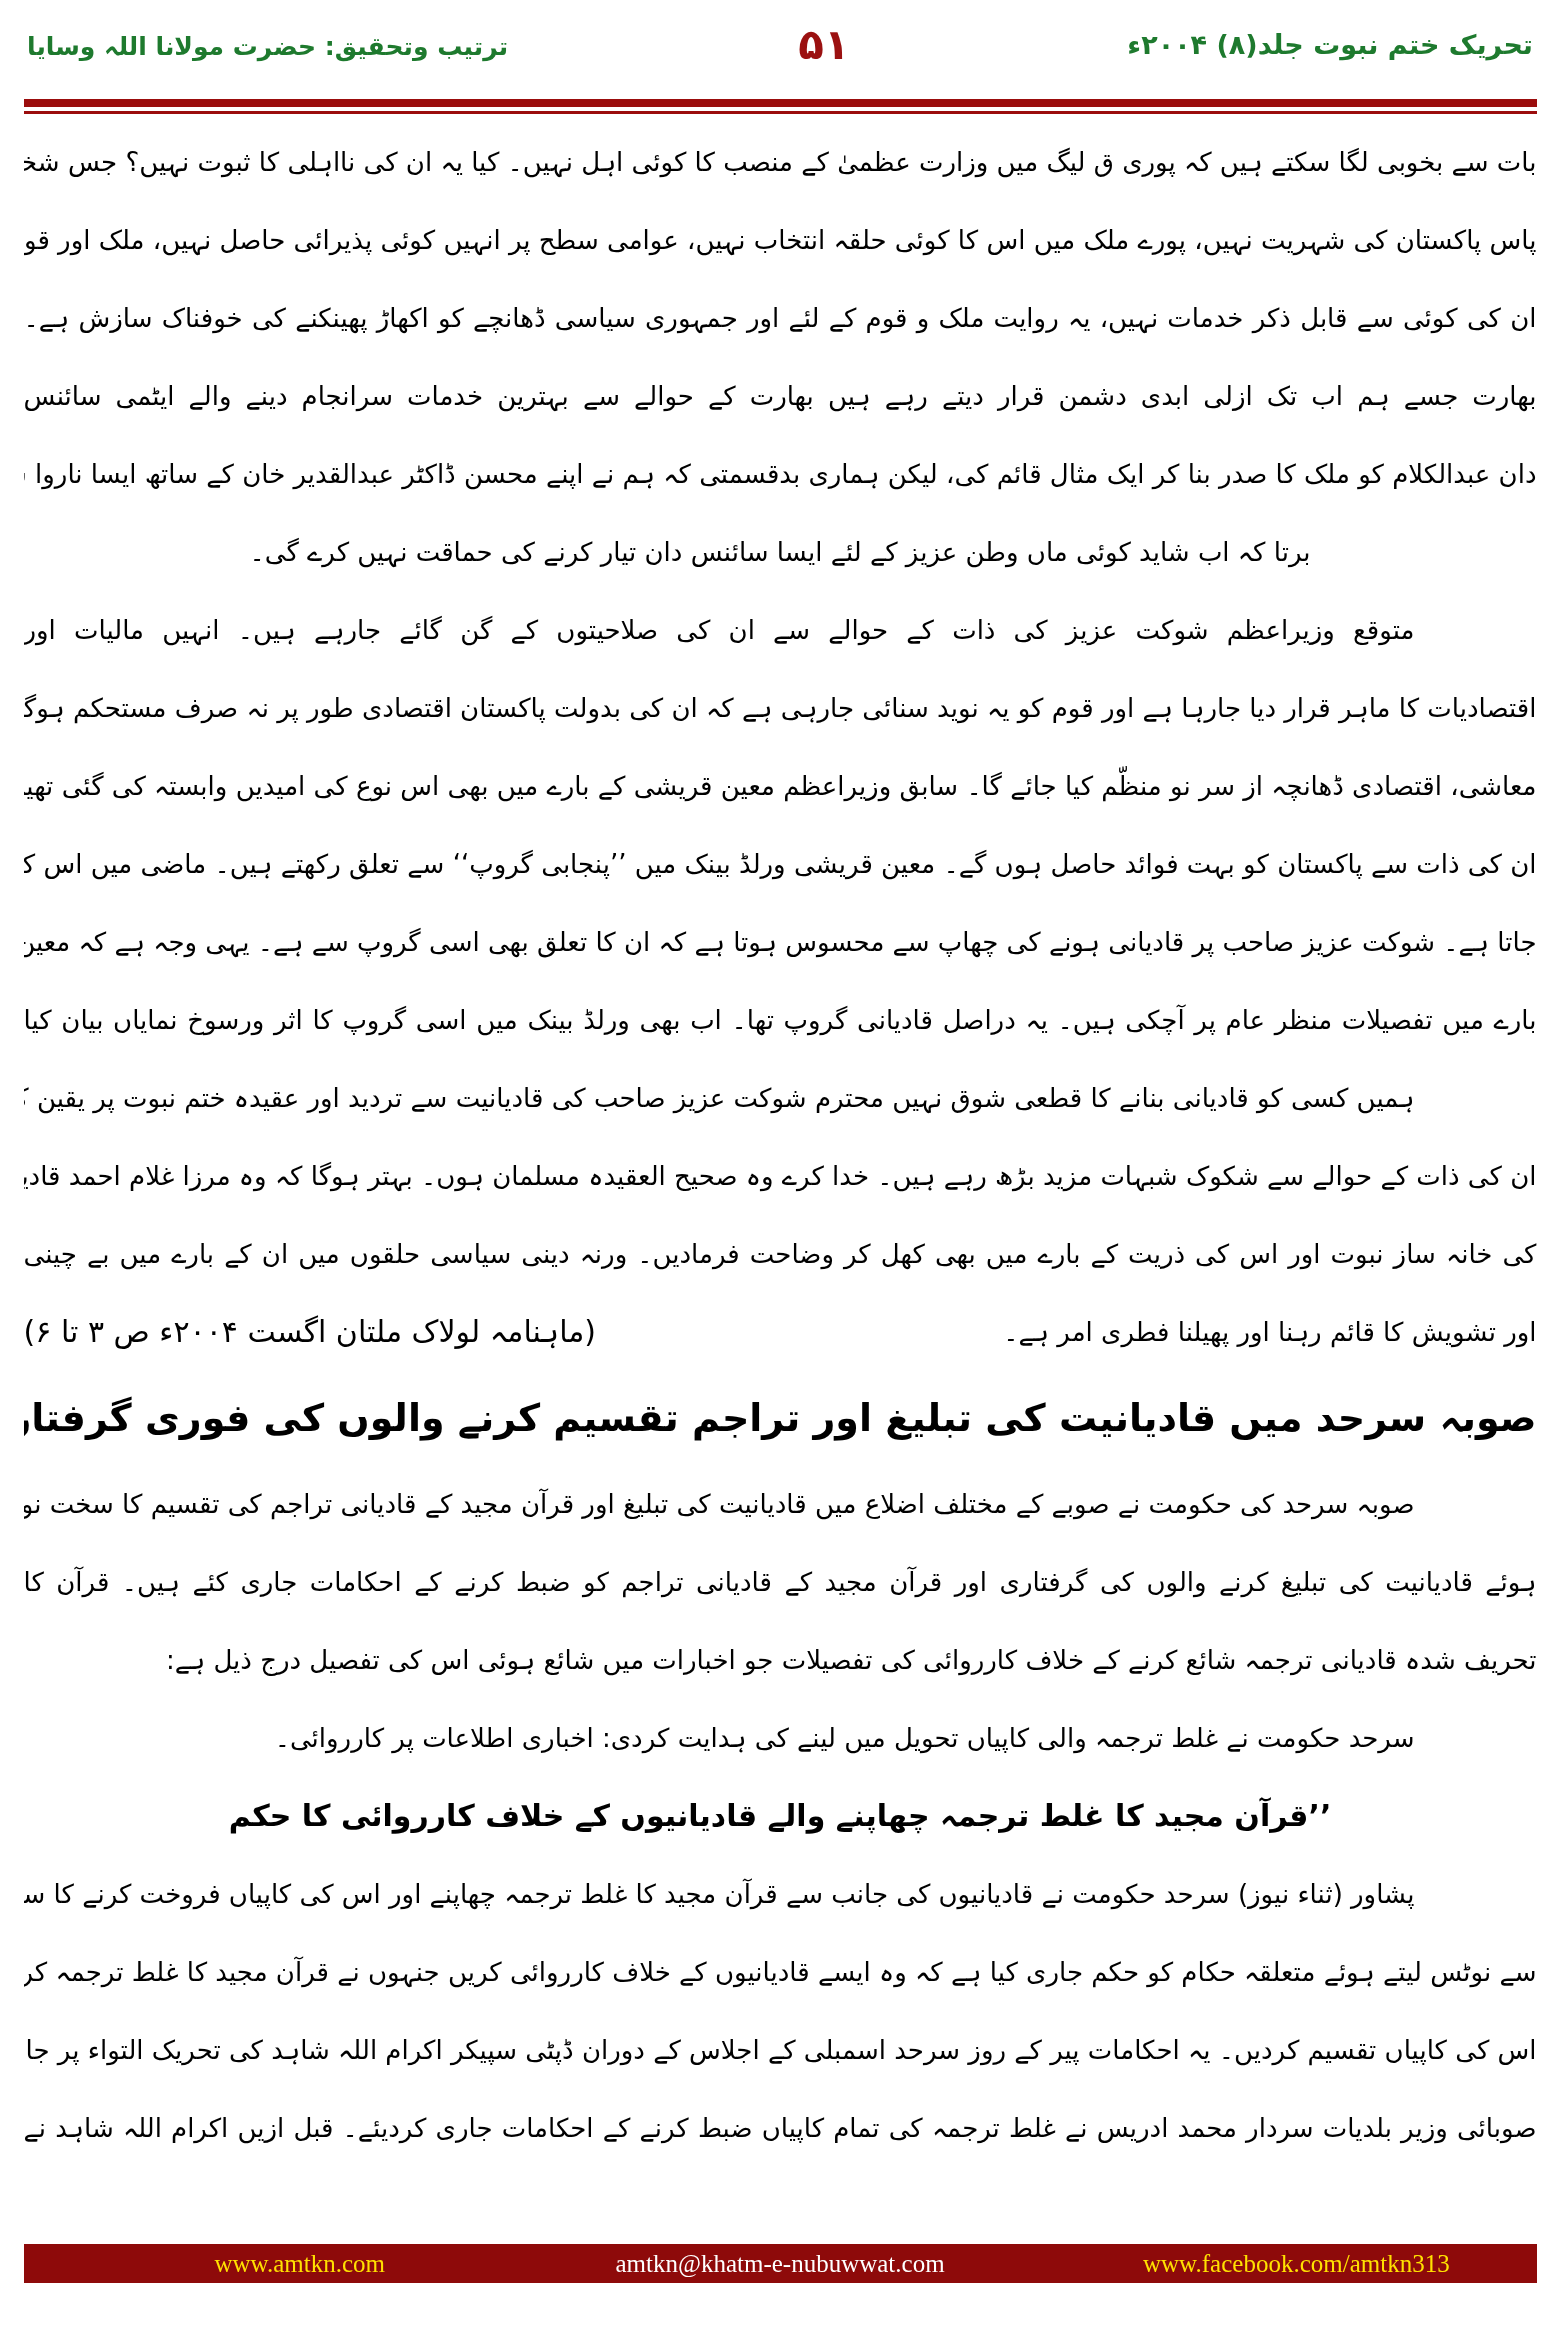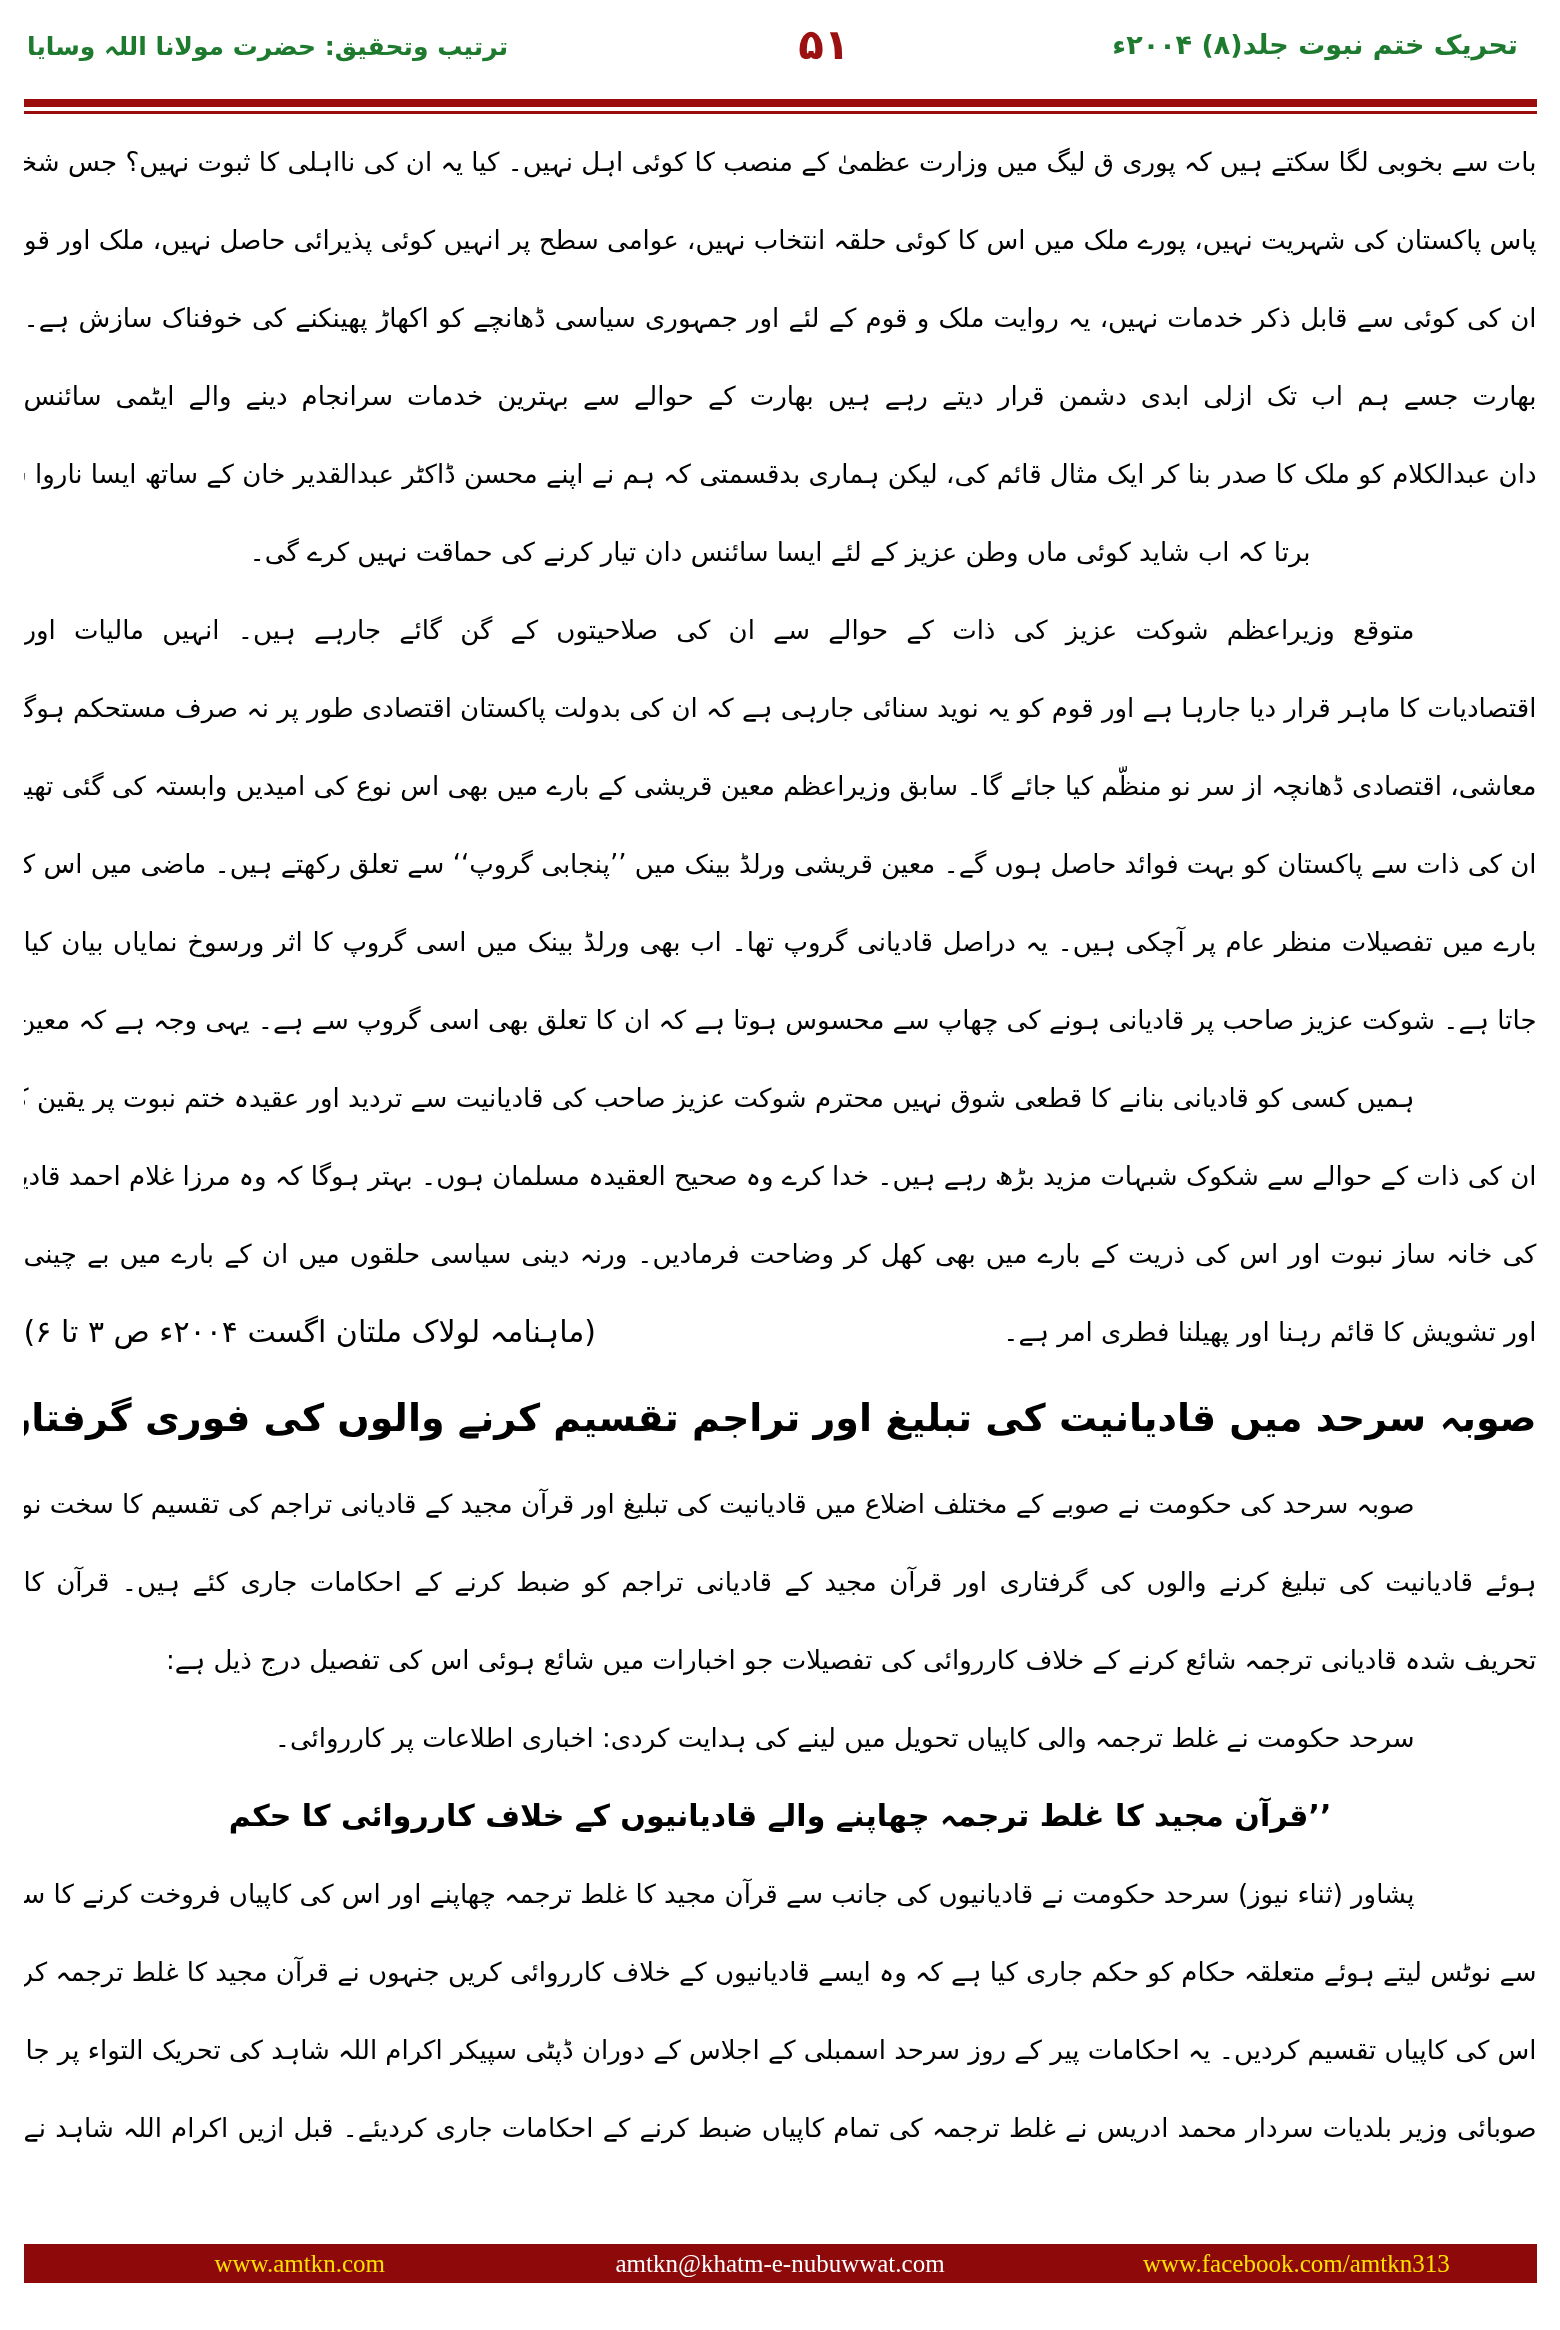--- a/index.html
+++ b/index.html
@@ -1,21 +1,21 @@
 <!DOCTYPE html>
 <html lang="ur" style="font-size:13.4px"><head>
 <meta charset="utf-8">
 <style>
   html,body{margin:0;padding:0;background:#e8e8e8;}
   .page{
     position:relative;width:1560px;height:2330px;background:#ffffff;
     font-family:"DejaVu Sans",sans-serif;overflow:hidden;margin:0 auto;
   }
   
-  .hdr-right{position:absolute;top:28.6px;right:42px;font-size:27px;font-weight:bold;
+  .hdr-right{position:absolute;top:28.6px;right:27px;font-size:27px;font-weight:bold;
     color:#1e7a2e;direction:rtl;}
   .hdr-num{position:absolute;top:20px;left:50%;transform:translateX(-50%);
     font-size:42px;font-weight:bold;color:#9b1111;margin-left:44px;}
   .hdr-left{position:absolute;top:32px;left:27px;font-size:25px;font-weight:bold;
     color:#1e7a2e;direction:rtl;}
   .rule-top{position:absolute;top:99px;left:23.5px;right:23.5px;height:7.6px;background:#9b0d0d;}
   .rule-bottom{position:absolute;top:111px;left:23.5px;right:23.5px;height:3.4px;background:#9b0d0d;}
   
   .body-text{position:absolute;top:123px;left:23.5px;right:23.5px;color:#000;}
   .row{
@@ -58,22 +58,22 @@
       <div class="row justify">بات سے بخوبی لگا سکتے ہیں کہ پوری ق لیگ میں وزارت عظمیٰ کے منصب کا کوئی اہل نہیں۔ کیا یہ ان کی نااہلی کا ثبوت نہیں؟ جس شخص کے</div>
       <div class="row justify">پاس پاکستان کی شہریت نہیں، پورے ملک میں اس کا کوئی حلقہ انتخاب نہیں، عوامی سطح پر انہیں کوئی پذیرائی حاصل نہیں، ملک اور قوم کے لئے</div>
       <div class="row justify">ان کی کوئی سے قابل ذکر خدمات نہیں، یہ روایت ملک و قوم کے لئے اور جمہوری سیاسی ڈھانچے کو اکھاڑ پھینکنے کی خوفناک سازش ہے۔</div>
       <div class="row justify">بھارت جسے ہم اب تک ازلی ابدی دشمن قرار دیتے رہے ہیں بھارت کے حوالے سے بہترین خدمات سرانجام دینے والے ایٹمی سائنس</div>
       <div class="row justify">دان عبدالکلام کو ملک کا صدر بنا کر ایک مثال قائم کی، لیکن ہماری بدقسمتی کہ ہم نے اپنے محسن ڈاکٹر عبدالقدیر خان کے ساتھ ایسا ناروا سلوک</div>
       <div class="row center">برتا کہ اب شاید کوئی ماں وطن عزیز کے لئے ایسا سائنس دان تیار کرنے کی حماقت نہیں کرے گی۔</div>
       <div class="row justify indent">متوقع وزیراعظم شوکت عزیز کی ذات کے حوالے سے ان کی صلاحیتوں کے گن گائے جارہے ہیں۔ انہیں مالیات اور</div>
       <div class="row justify">اقتصادیات کا ماہر قرار دیا جارہا ہے اور قوم کو یہ نوید سنائی جارہی ہے کہ ان کی بدولت پاکستان اقتصادی طور پر نہ صرف مستحکم ہوگا بلکہ</div>
       <div class="row justify">معاشی، اقتصادی ڈھانچہ از سر نو منظّم کیا جائے گا۔ سابق وزیراعظم معین قریشی کے بارے میں بھی اس نوع کی امیدیں وابستہ کی گئی تھیں کہ</div>
       <div class="row justify">ان کی ذات سے پاکستان کو بہت فوائد حاصل ہوں گے۔ معین قریشی ورلڈ بینک میں ’’پنجابی گروپ‘‘ سے تعلق رکھتے ہیں۔ ماضی میں اس کے</div>
+      <div class="row justify">جاتا ہے۔ شوکت عزیز صاحب پر قادیانی ہونے کی چھاپ سے محسوس ہوتا ہے کہ ان کا تعلق بھی اسی گروپ سے ہے۔ یہی وجہ ہے کہ معین</div>
       <div class="row justify">بارے میں تفصیلات منظر عام پر آچکی ہیں۔ یہ دراصل قادیانی گروپ تھا۔ اب بھی ورلڈ بینک میں اسی گروپ کا اثر ورسوخ نمایاں بیان کیا</div>
-      <div class="row justify">جاتا ہے۔ شوکت عزیز صاحب پر قادیانی ہونے کی چھاپ سے محسوس ہوتا ہے کہ ان کا تعلق بھی اسی گروپ سے ہے۔ یہی وجہ ہے کہ معین</div>
       <div class="row justify indent">ہمیں کسی کو قادیانی بنانے کا قطعی شوق نہیں محترم شوکت عزیز صاحب کی قادیانیت سے تردید اور عقیدہ ختم نبوت پر یقین کے بعد</div>
       <div class="row justify">ان کی ذات کے حوالے سے شکوک شبہات مزید بڑھ رہے ہیں۔ خدا کرے وہ صحیح العقیدہ مسلمان ہوں۔ بہتر ہوگا کہ وہ مرزا غلام احمد قادیانی</div>
       <div class="row justify">کی خانہ ساز نبوت اور اس کی ذریت کے بارے میں بھی کھل کر وضاحت فرمادیں۔ ورنہ دینی سیاسی حلقوں میں ان کے بارے میں بے چینی</div>
       <div class="row cite">
         <span class="main-txt">اور تشویش کا قائم رہنا اور پھیلنا فطری امر ہے۔</span>
         <span class="cite-txt">(ماہنامہ لولاک ملتان اگست ۲۰۰۴ء ص ۳ تا ۶)</span>
       </div>
       <div class="row heading">صوبہ سرحد میں قادیانیت کی تبلیغ اور تراجم تقسیم کرنے والوں کی فوری گرفتاری</div>
       <div class="row justify indent">صوبہ سرحد کی حکومت نے صوبے کے مختلف اضلاع میں قادیانیت کی تبلیغ اور قرآن مجید کے قادیانی تراجم کی تقسیم کا سخت نوٹس لیتے</div>
       <div class="row justify">ہوئے قادیانیت کی تبلیغ کرنے والوں کی گرفتاری اور قرآن مجید کے قادیانی تراجم کو ضبط کرنے کے احکامات جاری کئے ہیں۔ قرآن کا</div>

